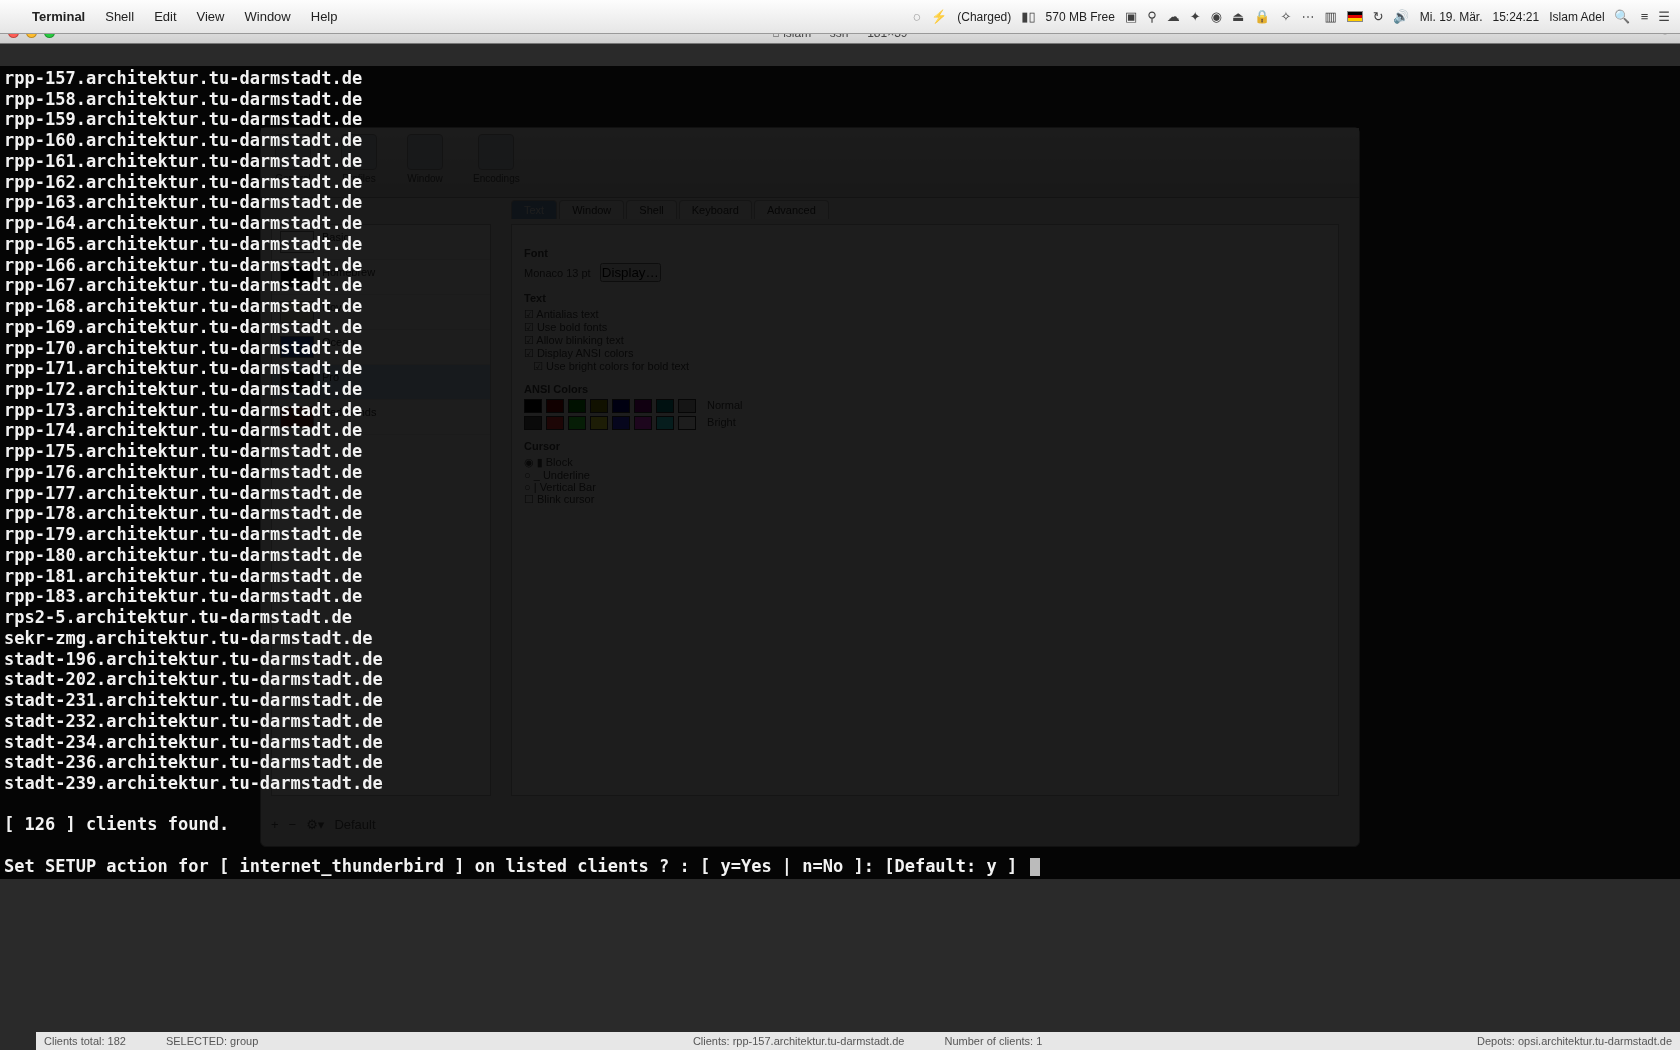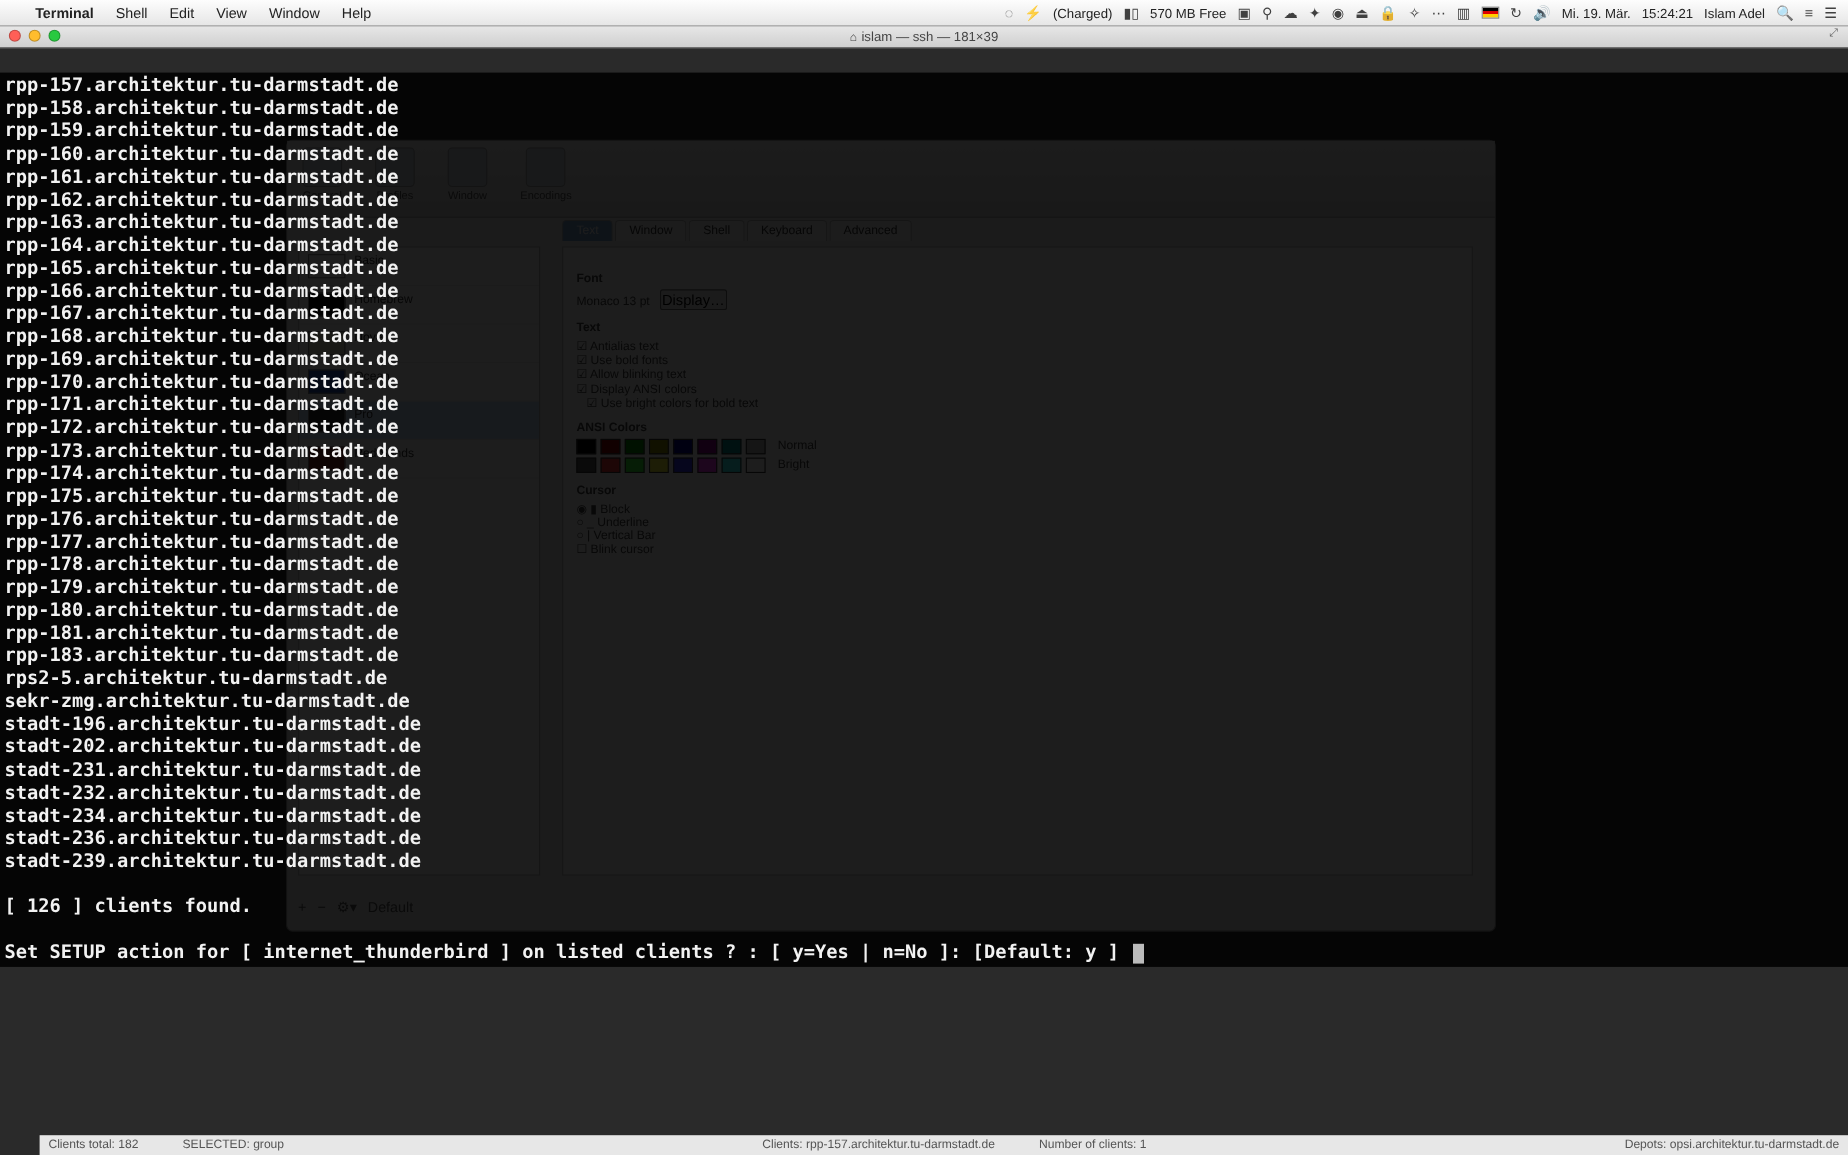--- a/index.html
+++ b/index.html
@@ -1,20 +1,20 @@
 <!DOCTYPE html>
 <html><head>
 <meta charset="utf-8">
 <style>
   * { margin: 0; padding: 0; box-sizing: border-box; }
   html, body { width: 1680px; height: 1050px; overflow: hidden; font-family: -apple-system, "Lucida Grande", sans-serif; background: #111; }
   
   
   .menubar {
-    position: absolute; top: 0; left: 0; right: 0; height: 24px;
+    position: absolute; top: 0; left: 0; right: 0; height: 34px;
     background: linear-gradient(#fdfdfd, #e6e6e6);
     border-bottom: 1px solid #9a9a9a;
     display: flex; align-items: center;
     font-size: 13px; color: #222;
     z-index: 100;
   }
   .menubar .left { display: flex; align-items: center; gap: 0; }
   .menubar .left .apple { font-size: 15px; padding: 0 12px 0 10px; }
   .menubar .left .app { font-weight: bold; padding: 0 10px; }
   .menubar .left .item { padding: 0 10px; }

